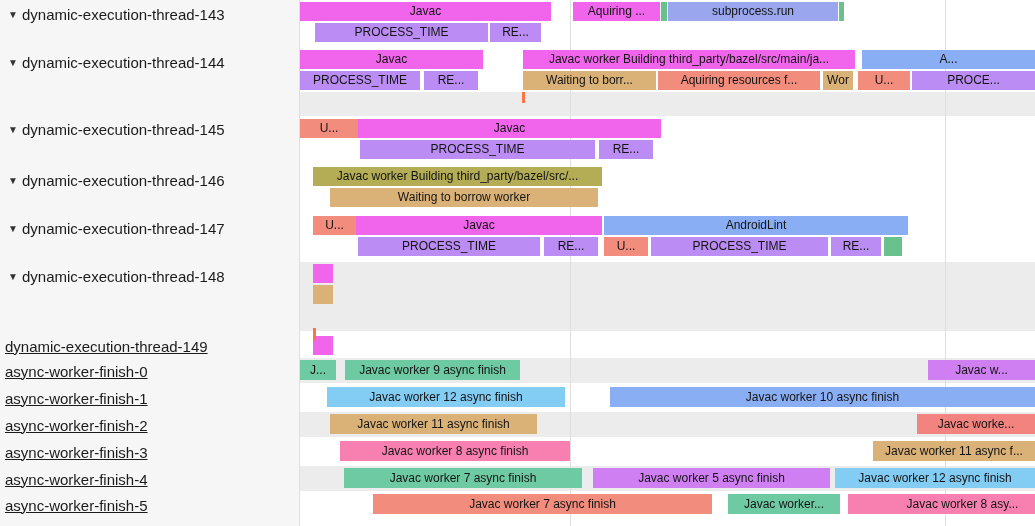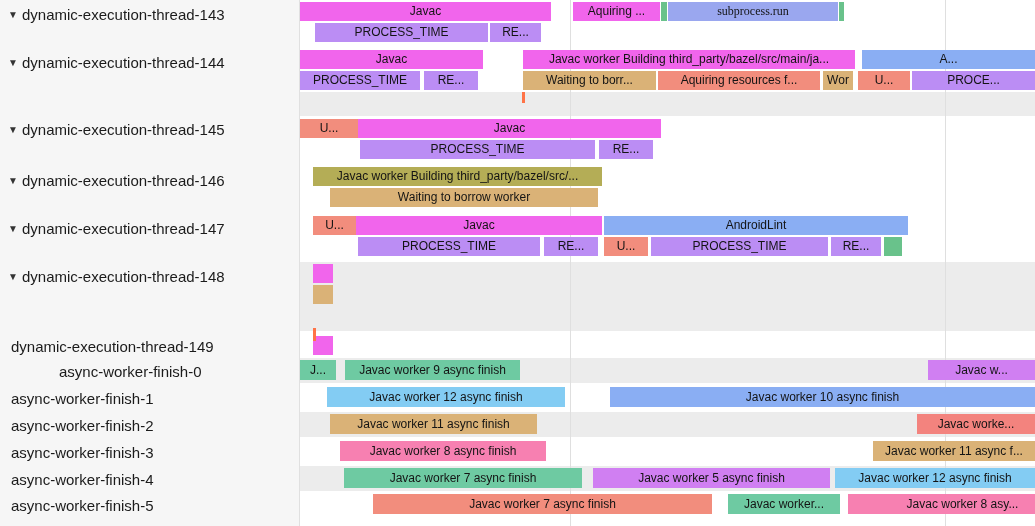--- a/index.html
+++ b/index.html
@@ -19,39 +19,39 @@
   #sidebar {
     position: absolute; left: 0; top: 0; width: 300px; height: 100%;
     background: #f6f6f6; border-right: 1px solid #e0e0e0; z-index: 5;
   }
   .track {
     position: absolute; left: 0; width: 100%; height: 20px;
     display: flex; align-items: center;
     font-size: 15px; color: #1b1b1b; white-space: nowrap; overflow: hidden;
   }
   .expander { width: 22px; padding-left: 8px; font-size: 10px; color: #333; flex: 0 0 auto; }
-  .track.noexp { padding-left: 11px; }
+  .track.noexp { padding-left: 5px; text-decoration: underline; }
   .tlabel { flex: 0 0 auto; }
 </style>
 </head>
 <body>
 
 <div id="app">
   <div id="timeline">
       <div class="band" style="top: 92px; height: 24px; background: rgb(236, 236, 236);"></div>
       <div class="band" style="top: 262px; height: 69px; background: rgb(236, 236, 236);"></div>
       <div class="band" style="top: 358px; height: 25px; background: rgb(236, 236, 236);"></div>
       <div class="band" style="top: 412px; height: 25px; background: rgb(236, 236, 236);"></div>
       <div class="band" style="top: 466px; height: 25px; background: rgb(236, 236, 236);"></div>
       <div class="gridline" style="left: 570px;"></div>
       <div class="gridline" style="left: 945px;"></div>
       <div class="tspan" style="left: 300px; top: 2px; width: 251px; height: 19px; line-height: 19px; background: rgb(241, 101, 236);">Javac</div>
       <div class="tspan" style="left: 573px; top: 2px; width: 87px; height: 19px; line-height: 19px; background: rgb(241, 101, 236);">Aquiring ...</div>
       <div class="tspan" style="left: 661px; top: 2px; width: 6px; height: 19px; line-height: 19px; background: rgb(105, 194, 139);"></div>
-      <div class="tspan" style="left: 668px; top: 2px; width: 170px; height: 19px; line-height: 19px; background: rgb(154, 167, 239); font-family: Liberation Serif, serif;">subprocess.run</div>
+      <div class="tspan" style="left: 668px; top: 2px; width: 170px; height: 19px; line-height: 19px; background: rgb(154, 167, 239);">subprocess.run</div>
       <div class="tspan" style="left: 839px; top: 2px; width: 5px; height: 19px; line-height: 19px; background: rgb(105, 194, 139);"></div>
       <div class="tspan" style="left: 315px; top: 23px; width: 173px; height: 19px; line-height: 19px; background: rgb(187, 141, 244);">PROCESS_TIME</div>
       <div class="tspan" style="left: 490px; top: 23px; width: 51px; height: 19px; line-height: 19px; background: rgb(187, 141, 244);">RE...</div>
       <div class="tspan" style="left: 300px; top: 50px; width: 183px; height: 19px; line-height: 19px; background: rgb(241, 101, 236);">Javac</div>
       <div class="tspan" style="left: 523px; top: 50px; width: 332px; height: 19px; line-height: 19px; background: rgb(241, 101, 236);">Javac worker Building third_party/bazel/src/main/ja...</div>
       <div class="tspan" style="left: 862px; top: 50px; width: 173px; height: 19px; line-height: 19px; background: rgb(138, 174, 243);">A...</div>
       <div class="tspan" style="left: 300px; top: 71px; width: 120px; height: 19px; line-height: 19px; background: rgb(187, 141, 244);">PROCESS_TIME</div>
       <div class="tspan" style="left: 424px; top: 71px; width: 54px; height: 19px; line-height: 19px; background: rgb(187, 141, 244);">RE...</div>
       <div class="tspan" style="left: 523px; top: 71px; width: 133px; height: 19px; line-height: 19px; background: rgb(218, 178, 119);">Waiting to borr...</div>
       <div class="tspan" style="left: 658px; top: 71px; width: 162px; height: 19px; line-height: 19px; background: rgb(242, 141, 125);">Aquiring resources f...</div>
@@ -76,21 +76,21 @@
       <div class="tspan" style="left: 313px; top: 264px; width: 20px; height: 19px; line-height: 19px; background: rgb(241, 101, 236);"></div>
       <div class="tspan" style="left: 313px; top: 285px; width: 20px; height: 19px; line-height: 19px; background: rgb(218, 178, 119);"></div>
       <div class="tspan" style="left: 313px; top: 336px; width: 20px; height: 19px; line-height: 19px; background: rgb(241, 101, 236);"></div>
       <div class="tspan" style="left: 300px; top: 360px; width: 36px; height: 20px; line-height: 20px; background: rgb(110, 202, 162);">J...</div>
       <div class="tspan" style="left: 345px; top: 360px; width: 175px; height: 20px; line-height: 20px; background: rgb(110, 202, 162);">Javac worker 9 async finish</div>
       <div class="tspan" style="left: 928px; top: 360px; width: 107px; height: 20px; line-height: 20px; background: rgb(208, 127, 242);">Javac w...</div>
       <div class="tspan" style="left: 327px; top: 387px; width: 238px; height: 20px; line-height: 20px; background: rgb(131, 204, 243);">Javac worker 12 async finish</div>
       <div class="tspan" style="left: 610px; top: 387px; width: 425px; height: 20px; line-height: 20px; background: rgb(138, 174, 243);">Javac worker 10 async finish</div>
       <div class="tspan" style="left: 330px; top: 414px; width: 207px; height: 20px; line-height: 20px; background: rgb(218, 178, 119);">Javac worker 11 async finish</div>
       <div class="tspan" style="left: 917px; top: 414px; width: 118px; height: 20px; line-height: 20px; background: rgb(243, 131, 126);">Javac worke...</div>
-      <div class="tspan" style="left: 340px; top: 441px; width: 206px; height: 20px; line-height: 20px; background: rgb(247, 128, 177);">Javac worker 8 async finish</div>
+      <div class="tspan" style="left: 340px; top: 441px; width: 230px; height: 20px; line-height: 20px; background: rgb(247, 128, 177);">Javac worker 8 async finish</div>
       <div class="tspan" style="left: 873px; top: 441px; width: 162px; height: 20px; line-height: 20px; background: rgb(218, 178, 119);">Javac worker 11 async f...</div>
       <div class="tspan" style="left: 344px; top: 468px; width: 238px; height: 20px; line-height: 20px; background: rgb(110, 202, 162);">Javac worker 7 async finish</div>
       <div class="tspan" style="left: 593px; top: 468px; width: 237px; height: 20px; line-height: 20px; background: rgb(208, 127, 242);">Javac worker 5 async finish</div>
       <div class="tspan" style="left: 835px; top: 468px; width: 200px; height: 20px; line-height: 20px; background: rgb(131, 204, 243);">Javac worker 12 async finish</div>
       <div class="tspan" style="left: 373px; top: 494px; width: 339px; height: 20px; line-height: 20px; background: rgb(242, 141, 125);">Javac worker 7 async finish</div>
       <div class="tspan" style="left: 728px; top: 494px; width: 112px; height: 20px; line-height: 20px; background: rgb(110, 202, 162);">Javac worker...</div>
       <div class="tspan" style="left: 848px; top: 494px; width: 187px; height: 20px; line-height: 20px; background: rgb(247, 128, 177); padding-left: 42px;">Javac worker 8 asy...</div>
       <div class="marker" style="left: 522px; top: 92px; height: 11px; background: rgb(255, 115, 71);"></div>
       <div class="marker" style="left: 313px; top: 328px; height: 13px; background: rgb(255, 115, 71);"></div>
     </div>
@@ -115,21 +115,21 @@
         <div class="expander">▼</div>
         <div class="tlabel">dynamic-execution-thread-147</div>
       </div>
       <div class="track" style="top: 266px;">
         <div class="expander">▼</div>
         <div class="tlabel">dynamic-execution-thread-148</div>
       </div>
       <div class="track noexp" style="top: 336px;">
         <div class="tlabel">dynamic-execution-thread-149</div>
       </div>
-      <div class="track noexp" style="top: 361px; margin-left: 48px;">
+      <div class="track noexp" style="top: 361px;">
         <div class="tlabel">async-worker-finish-0</div>
       </div>
       <div class="track noexp" style="top: 388px;">
         <div class="tlabel">async-worker-finish-1</div>
       </div>
       <div class="track noexp" style="top: 415px;">
         <div class="tlabel">async-worker-finish-2</div>
       </div>
       <div class="track noexp" style="top: 442px;">
         <div class="tlabel">async-worker-finish-3</div>

